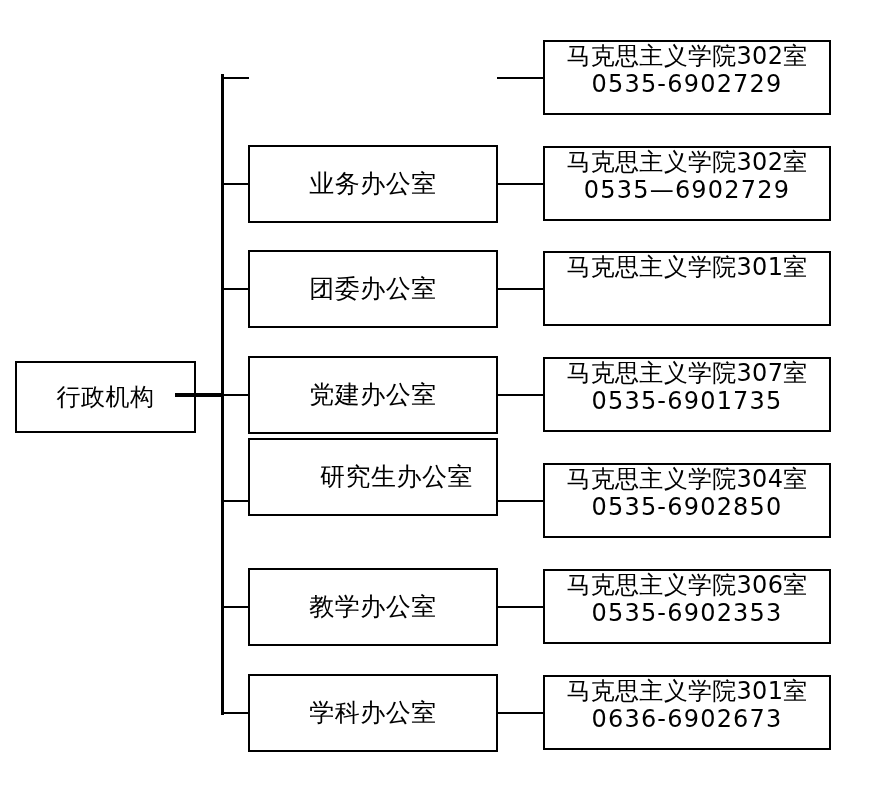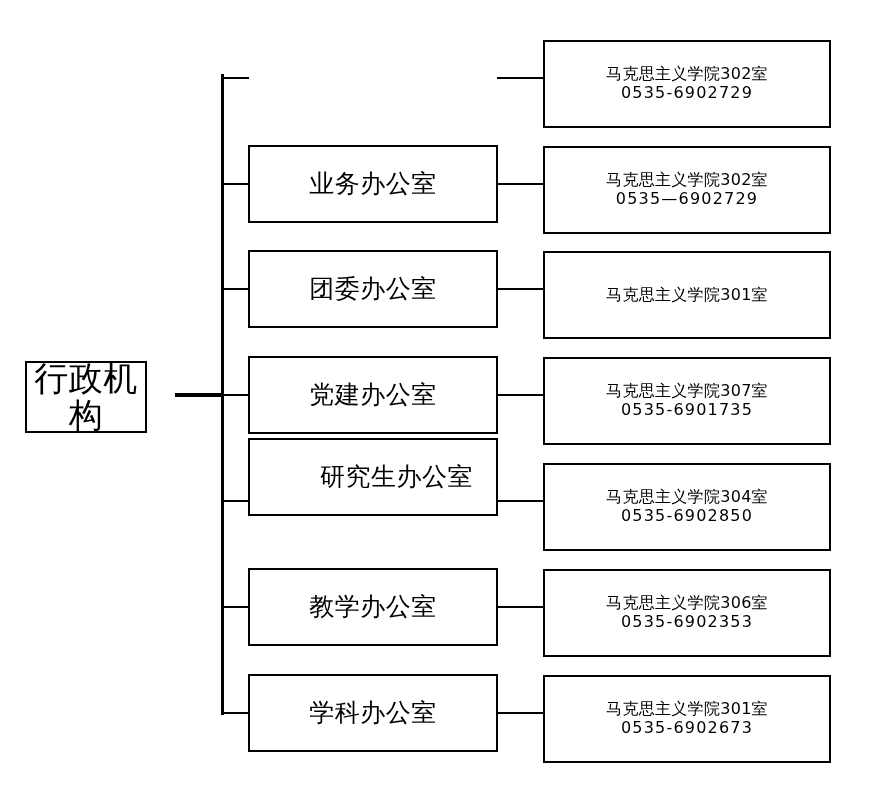--- a/index.html
+++ b/index.html
@@ -26,49 +26,49 @@
     background: #ffffff;
     border: 2px solid #000000;
     display: flex;
     align-items: center;
     justify-content: center;
     text-align: center;
     color: #000000;
   }
 
   .root-box {
-    left: 25px;
+    left: 15px;
     top: 361px;
-    width: 122px;
+    width: 181px;
     height: 72px;
     border-width: 2px;
-    font-size: 34px;
+    font-size: 24px;
     line-height: 1.1;
     letter-spacing: 0.5px;
   }
 
   .unit-box {
     left: 248px;
     width: 250px;
     height: 78px;
     border-width: 2px;
     font-size: 25px;
     line-height: 1.1;
     letter-spacing: 0.5px;
   }
 
   .detail-box {
     left: 543px;
     width: 288px;
-    height: 88px;
+    height: 75px;
     border-width: 2px;
-    font-size: 16px;
+    font-size: 24px;
     line-height: 1.18;
     flex-direction: column;
-    justify-content: center;
+    justify-content: flex-start;
     letter-spacing: 0px;
   }
 
   .detail-line {
     display: block;
     white-space: nowrap;
   }
   .detail-line-1 { letter-spacing: 0.3px; }
   .detail-line-2 { letter-spacing: 1.2px; }
 
@@ -169,16 +169,16 @@
     <span class="detail-line detail-line-2">0535-6902353</span>
   </div>
 
   <div class="line branch-stub" style="top:712px;"></div>
   <div class="node-box unit-box" style="top:674px;text-align:center;">
     <span>学科办公室</span>
   </div>
   <div class="line mid-connector" style="top:712px;"></div>
   <div class="node-box detail-box" style="top:675px;">
     <span class="detail-line detail-line-1">马克思主义学院301室</span>
-    <span class="detail-line detail-line-2">0535-6902673</span>
+    <span class="detail-line detail-line-2">0636-6902673</span>
   </div>
 
 </div>
 
 </body></html>

